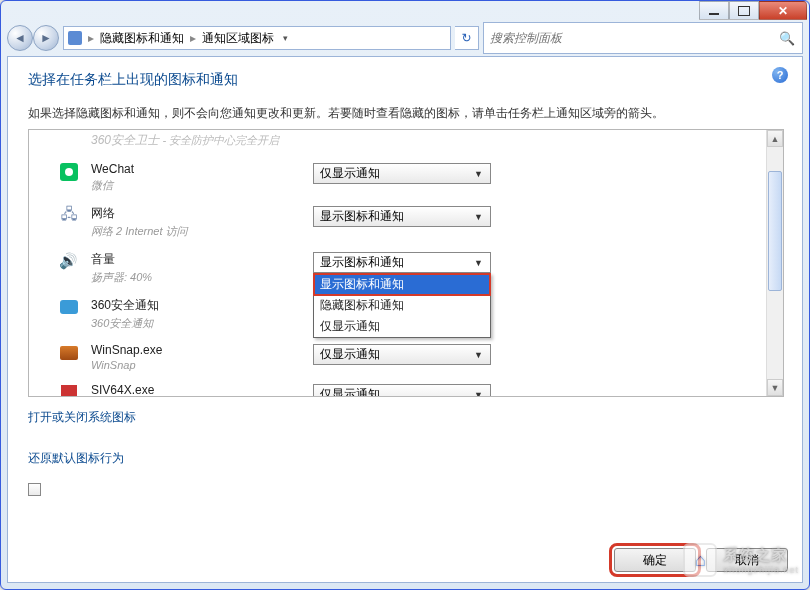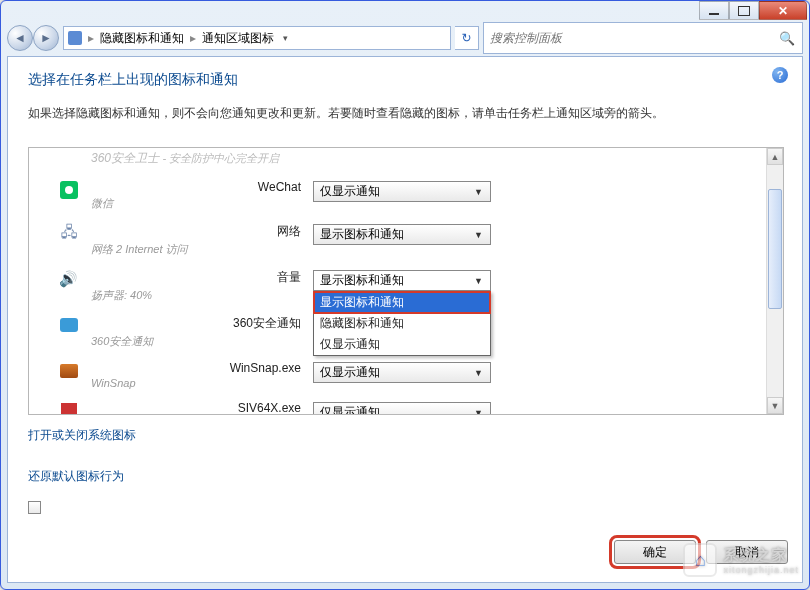--- a/index.html
+++ b/index.html
@@ -106,21 +106,21 @@
       position:absolute; top:10px; right:14px;
       width:16px;height:16px;border-radius:50%;
       background: radial-gradient(circle at 30% 30%, #7fb4f0, #2a6cd4);
       color:#fff;font-size:11px;font-weight:bold;
       display:flex;align-items:center;justify-content:center;
     }
     .page-title {
       color:#0b4a8f; font-size:14px; margin-bottom:14px;
     }
     .page-desc {
-      color:#333; font-size:12px; line-height:1.7; margin-bottom:24px;
+      color:#333; font-size:12px; line-height:1.7; margin-bottom:6px;
     }
 
     .list-frame {
       border:1px solid #b7b7b7;
       height:268px;
       position:relative;
       overflow:hidden;
       margin-bottom:12px;
     }
     .list-scroll {
@@ -153,21 +153,21 @@
       gap:12px;
       min-height:40px;
     }
     .row.truncated { min-height:22px; padding-top:0; padding-bottom:2px; color:#bbb;}
     .row-icon {
       width:20px;height:20px;flex-shrink:0;
       display:flex;align-items:center;justify-content:center;
       font-size:15px;
     }
     .row-text { width:210px; }
-    .row-name { color:#222;text-align:right; }
+    .row-name { color:#222; }
     .row-sub { color:#999; font-style:italic; font-size:11px; margin-top:2px;}
     .truncated .row-name, .truncated .row-sub { font-style:italic; color:#bbb; display:inline; }
 
     .combo {
       width:178px;height:21px;
       background:linear-gradient(#fff,#e9e9e9);
       border:1px solid #888;
       display:flex;align-items:center;
       padding:0 4px 0 6px;
       font-size:12px;
@@ -198,21 +198,21 @@
     }
 
     .link { color:#0b4a8f; cursor:pointer; margin-bottom:10px; display:inline-block;}
     .checkbox-row { display:flex;align-items:center;gap:6px; color:#333; margin-top:6px;}
     .cb {
       width:13px;height:13px;border:1px solid #888;
       background:linear-gradient(#fff,#eaeaea);
     }
 
     .button-bar {
-      position:absolute; bottom:18px; right:14px;
+      position:absolute; bottom:10px; right:14px;
       display:flex; gap:10px; align-items:center;
     }
     .btn {
       width:82px;height:24px;
       background:linear-gradient(#f4f4f4,#ddd);
       border:1px solid #888;border-radius:3px;
       display:flex;align-items:center;justify-content:center;
       font-size:12px;
     }
     .btn.ok {

